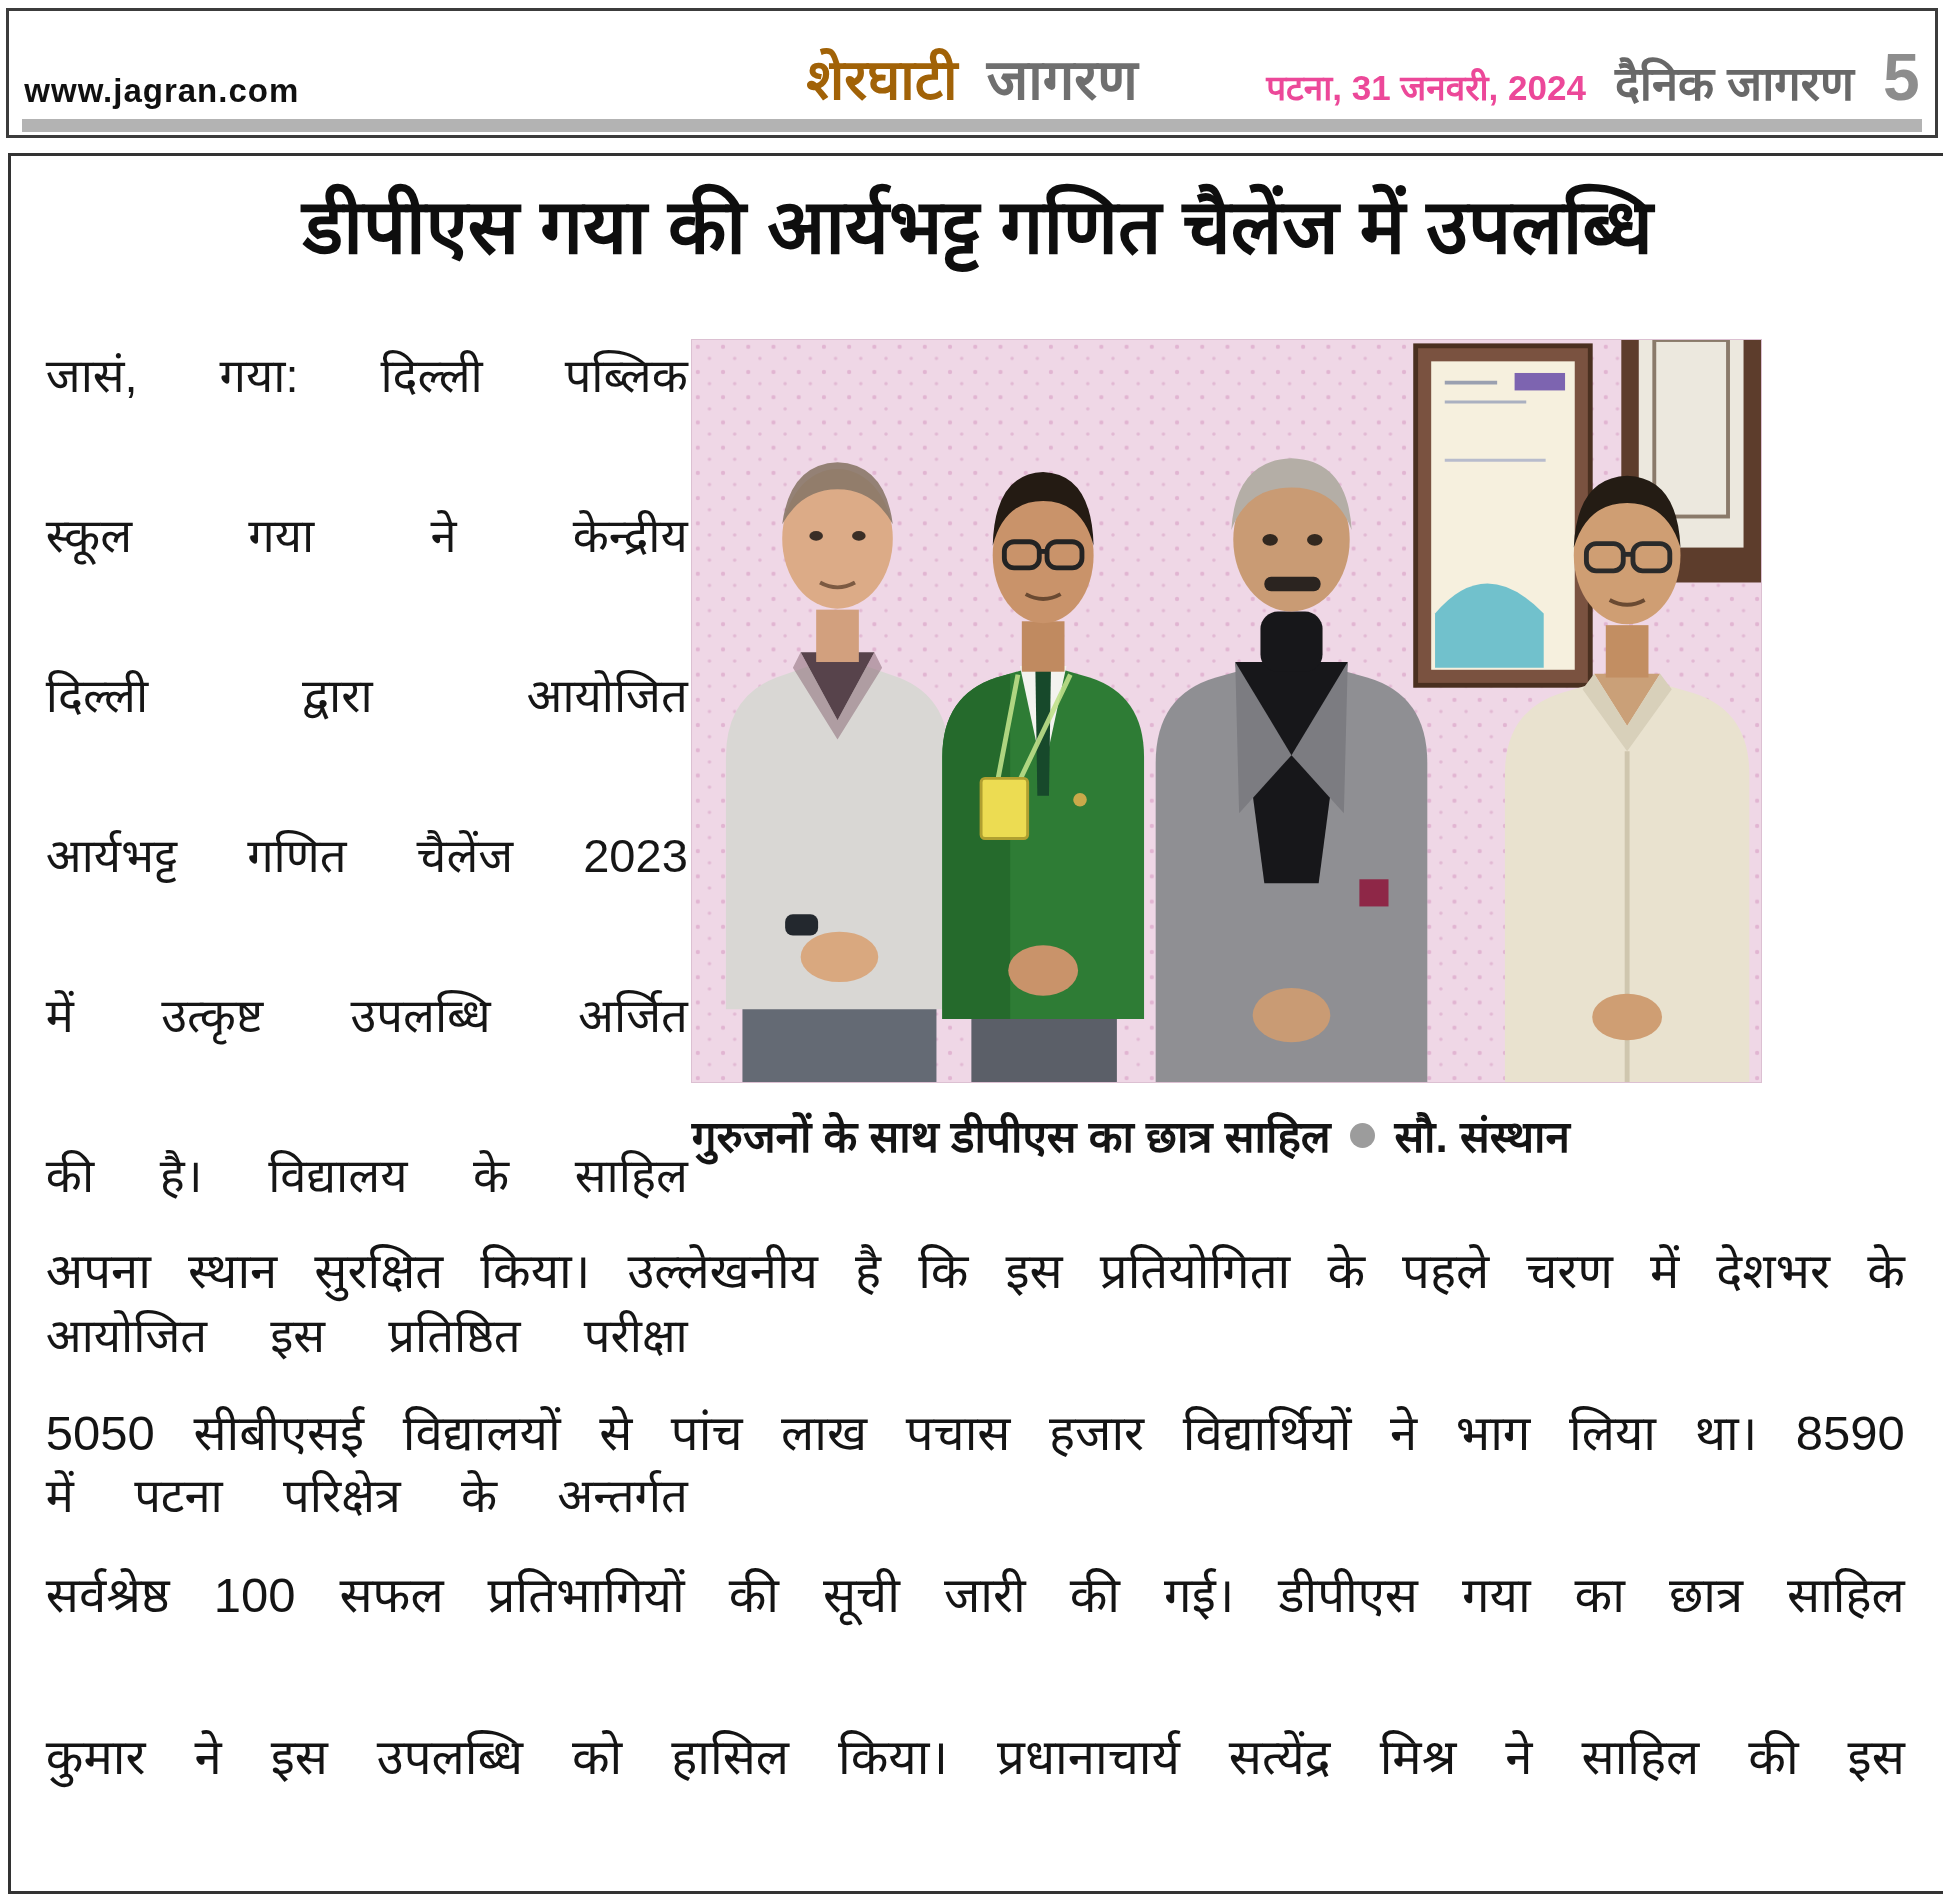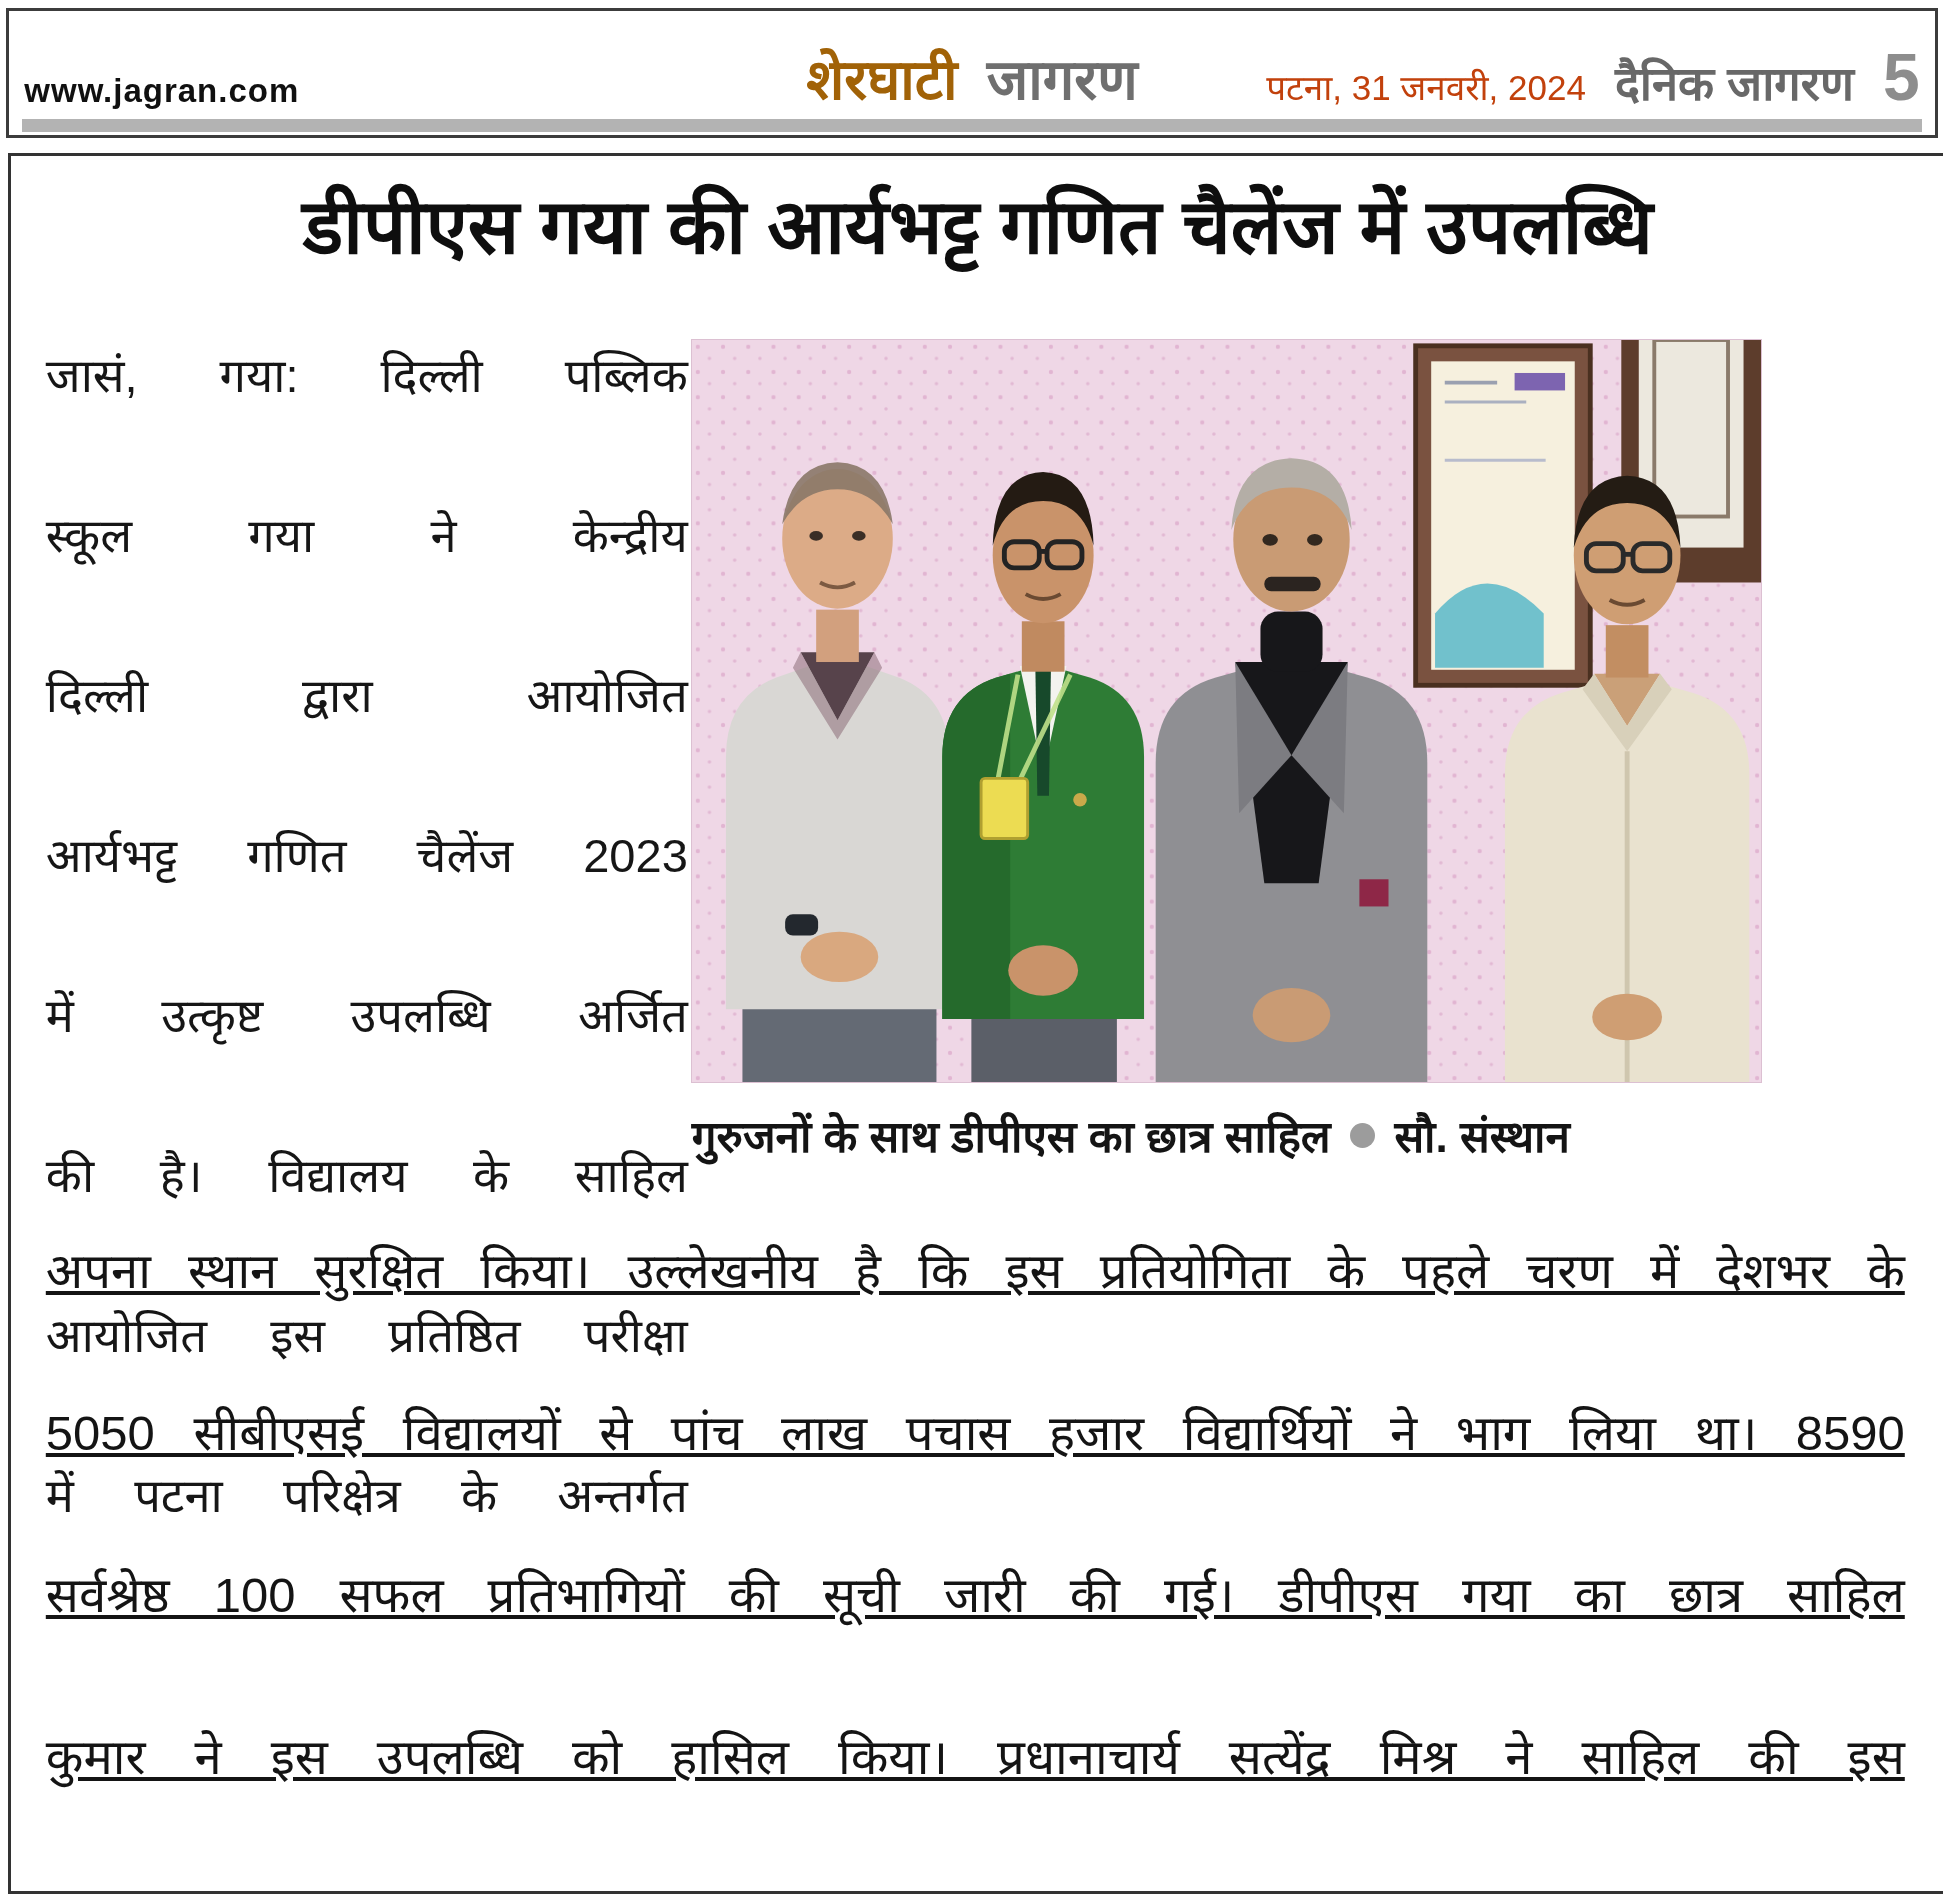--- a/index.html
+++ b/index.html
@@ -26,21 +26,21 @@
   .masthead {
     position:absolute; left:50%; transform:translateX(-50%); bottom:19.4px;
     font-size:56px; font-weight:bold; white-space:nowrap;
   }
   .masthead-red  { color:#a16207; }
   .masthead-gray { color:#6f6f6f; margin-left:13.6px; }
   .header-right {
     position:absolute; right:15.5px; bottom:21.3px;
     display:flex; align-items:baseline; gap:29px; white-space:nowrap;
   }
-  .dateline   { font-size:35px; font-weight:normal; color:#c2410c; }
+  .dateline   { font-size:35px; font-weight:bold; color:#ec4899; }
   .paper-name { font-size:47px; font-weight:bold; color:#686868; }
   .page-number{ font-size:66px; font-weight:bold; color:#8d8d8d; line-height:1; }
 
   
   .article-box {
     position:absolute; top:153px; left:7.8px; width:1940px; height:1741px;
     border:3.9px solid #333; background:#fff;
   }
   .headline {
     position:absolute; top:15.5px; left:17.5px; right:17.5px;
@@ -69,21 +69,21 @@
     font-size:44px; font-weight:bold; color:#141414; white-space:nowrap;
   }
   .credit-bullet {
     width:25px; height:25px; border-radius:50%; background:#9c9c9c;
     display:inline-block; flex:0 0 auto;
   }
 
   .body-text {
     position:absolute; left:35px; top:1075px; width:1859px;
   }
-  .body-text div { font-size:49px; line-height:81px; color:#141414;text-decoration:underline; }
+  .body-text div { font-size:49px; line-height:81px; color:#141414; }
 </style>
 </head>
 <body>
 
 <div class="header-box">
   <span class="header-website">www.jagran.com</span>
   <span class="masthead">
     <span class="masthead-red">शेरघाटी</span>
     <span class="masthead-gray">जागरण</span>
   </span>

